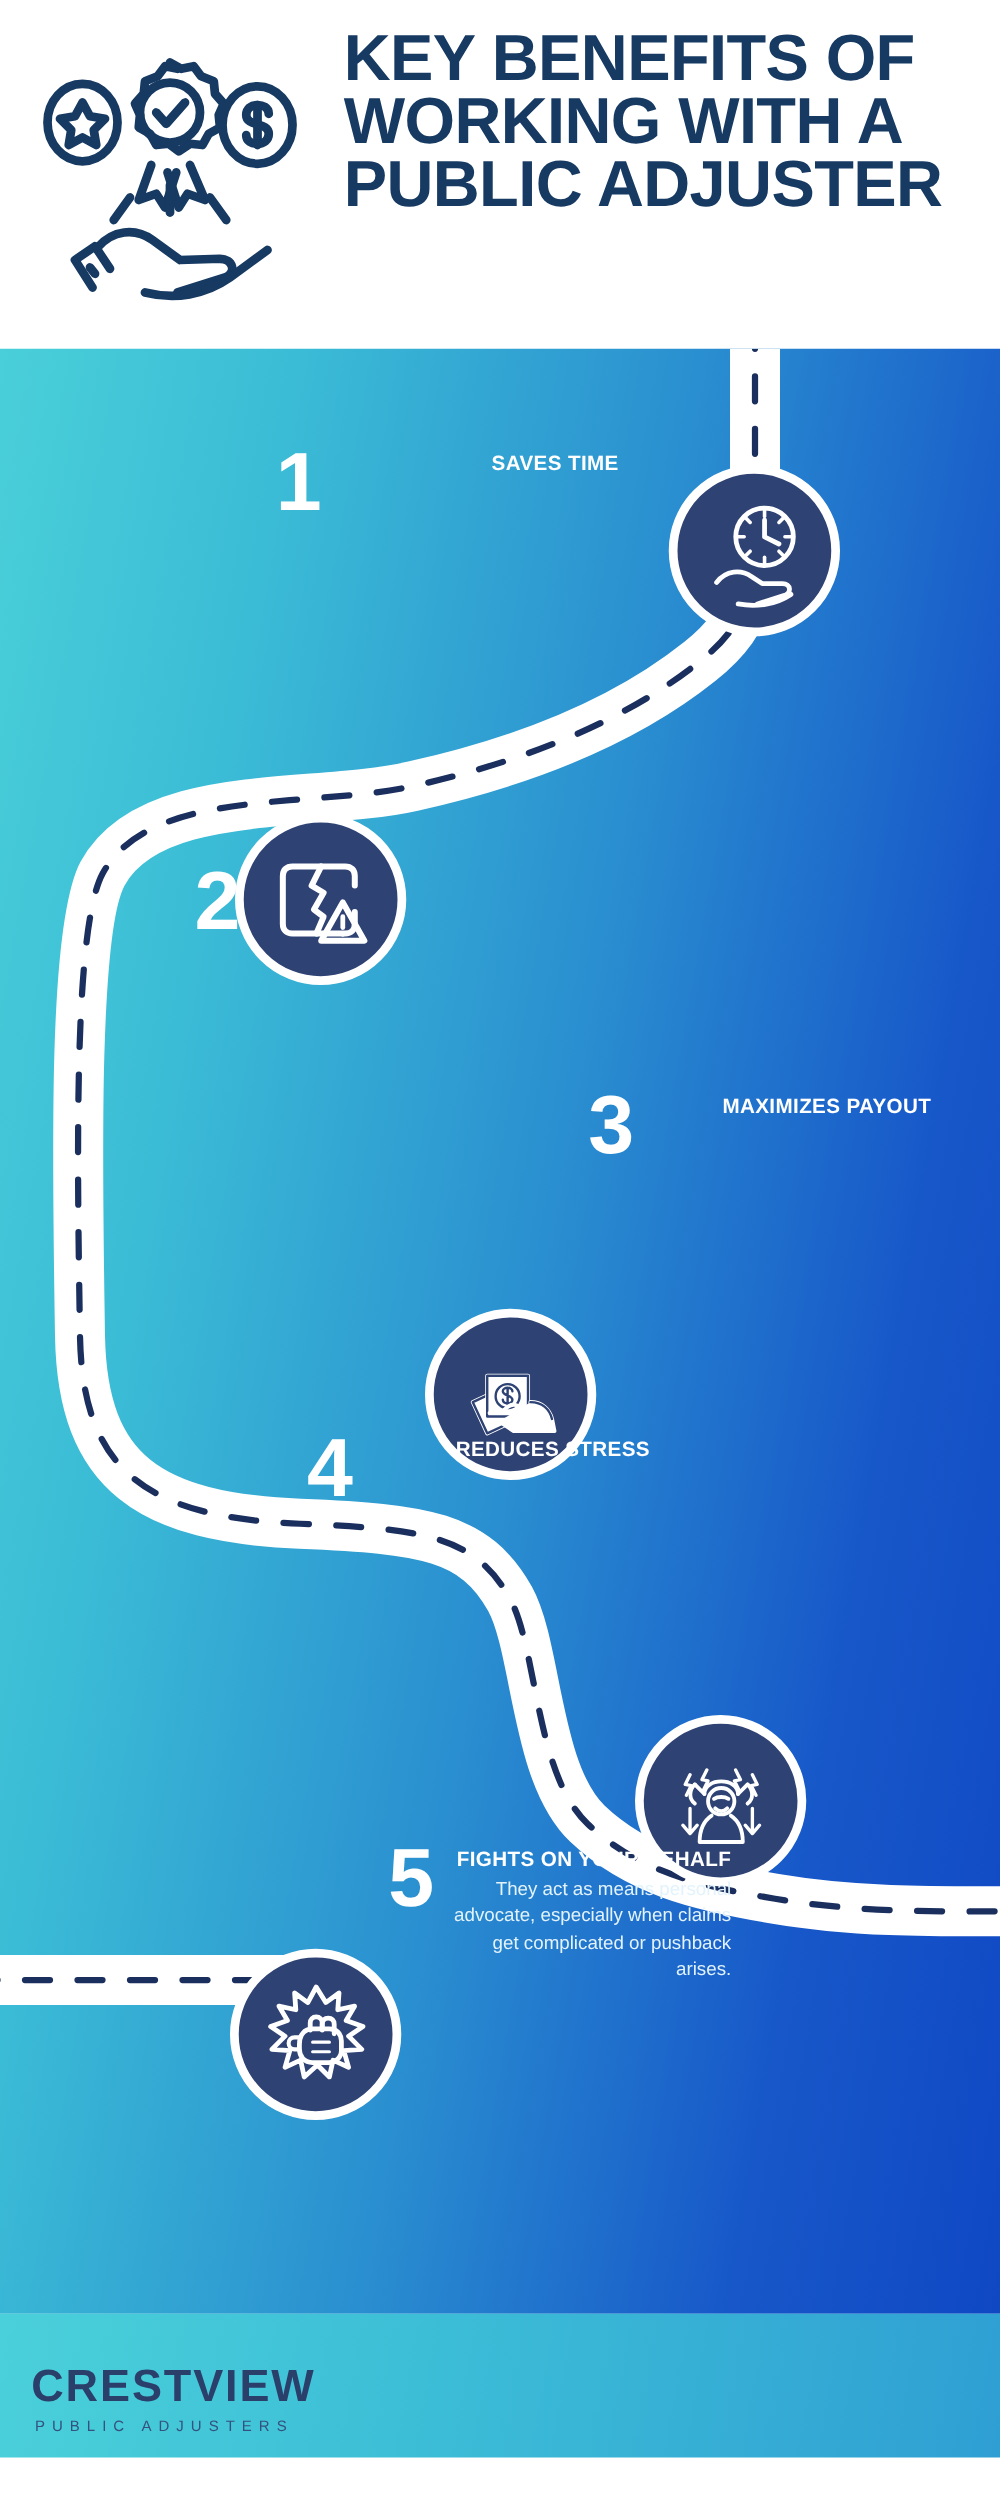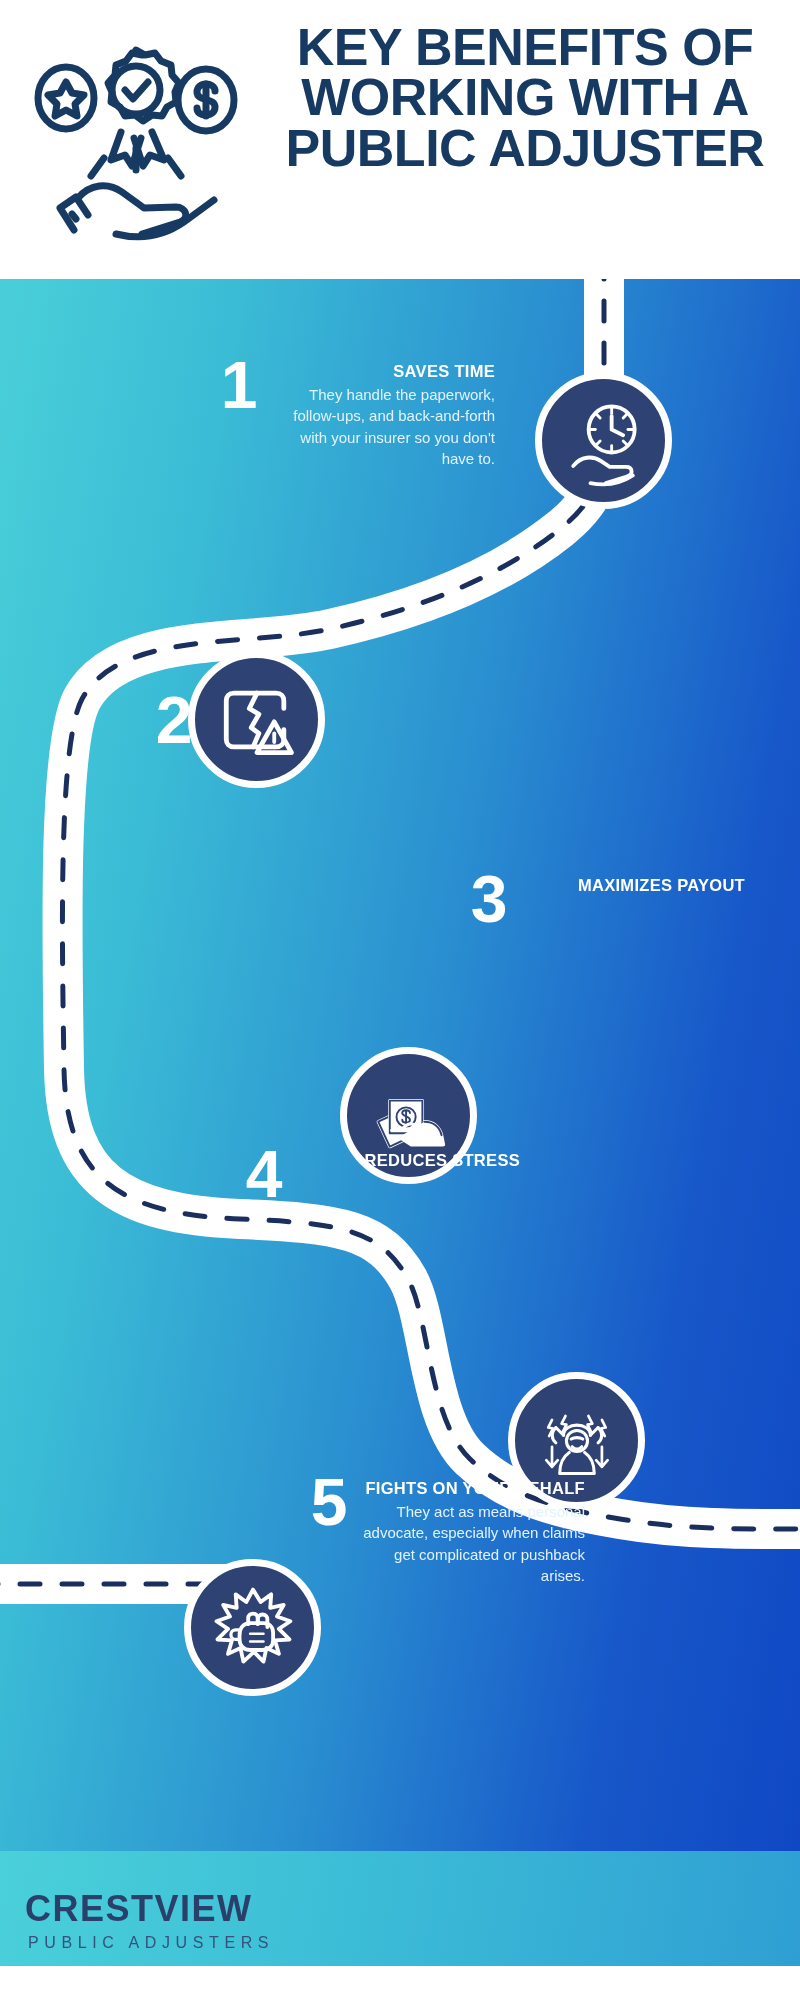--- a/index.html
+++ b/index.html
@@ -13,21 +13,21 @@
 
   
   .header {
     position:absolute; left:0; top:0; width:800px; height:279px;
     background:#ffffff;
     display:flex; align-items:center;
   }
   .header-icon { position:absolute; left:26px; top:28px; width:220px; height:220px; }
   .header-title {
     position:absolute; left:275px; top:22px; width:500px;
-    text-align:center;
+    text-align:left;
     font-size:52px; line-height:0.97; font-weight:700;
     letter-spacing:-0.5px;
     color:#173a63;
     text-transform:uppercase;
   }
 
   
   .gradient-body {
     position:absolute; left:0; top:279px; width:800px; height:1572px;
     background:linear-gradient(100deg,#49cfd9 0%,#3bbcd6 22%,#2a8fd0 52%,#1757c9 80%,#1048c4 100%);
@@ -77,21 +77,21 @@
   .footer {
     position:absolute; left:0; top:1851px; width:800px; height:115px;
     background:linear-gradient(100deg,#4ad0da 0%,#3dbfd7 40%,#2f9fd3 100%);
   }
   .logo-wrap { position:absolute; left:25px; top:40px; }
   .logo-name {
     font-size:36px; font-weight:700; color:#2b3f6b;
     letter-spacing:1.5px; line-height:1;
   }
   .logo-sub {
-    font-size:16px; font-weight:500; color:#35527e;
+    font-size:12px; font-weight:500; color:#35527e;
     letter-spacing:5.6px; margin-top:7px; padding-left:3px;
   }
 </style>
 </head>
 <body>
 
 <div class="page">
 
   <div class="header">
 
@@ -154,21 +154,20 @@
                C690 1252 760 1250 830 1250" fill="none" stroke="#1b2f5e" stroke-width="5" stroke-dasharray="20 22" stroke-linecap="round"></path>
 
       <path d="M250 1305 L-20 1305" fill="none" stroke="#ffffff" stroke-width="40"></path>
       <path d="M250 1305 L-20 1305" fill="none" stroke="#1b2f5e" stroke-width="5" stroke-dasharray="20 22" stroke-linecap="round"></path>
     </svg>
 
     <div class="step" id="step1">
       <div class="step-num">1</div>
       <div class="step-text">
         <div class="step-title">SAVES TIME</div>
-        <div class="step-body">They handle the paperwork, follow-ups, and back-and-forth with your insurer so you don't have to.</div>
       </div>
     </div>
 
     <div class="icon-circle" id="icon1">
       <svg viewBox="0 0 100 100" fill="none" stroke="#ffffff" stroke-width="4" stroke-linecap="round" stroke-linejoin="round">
         <circle cx="58" cy="38" r="24"></circle>
         <path d="M58 38 L58 24 M58 38 L70 44"></path>
         <g stroke-width="3">
           <path d="M58 16 v5"></path>
             <path d="M58 55 v5"></path>

